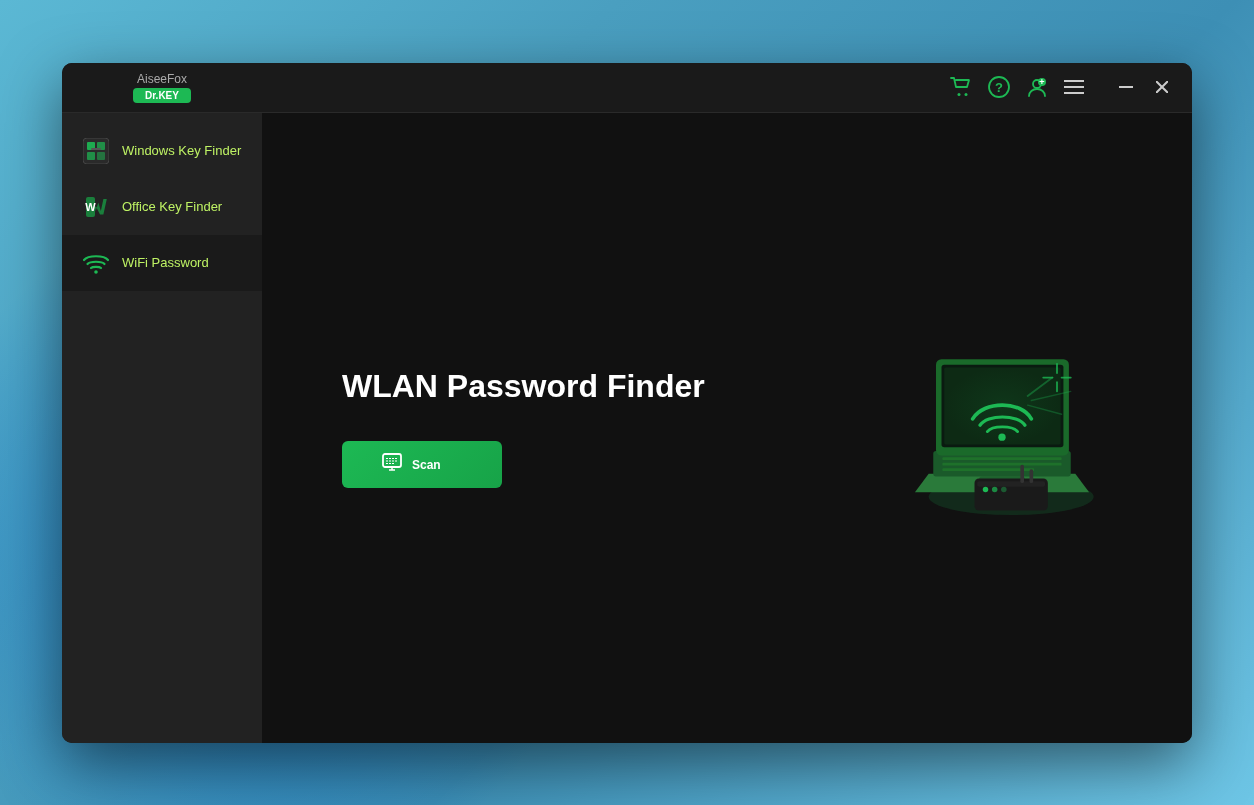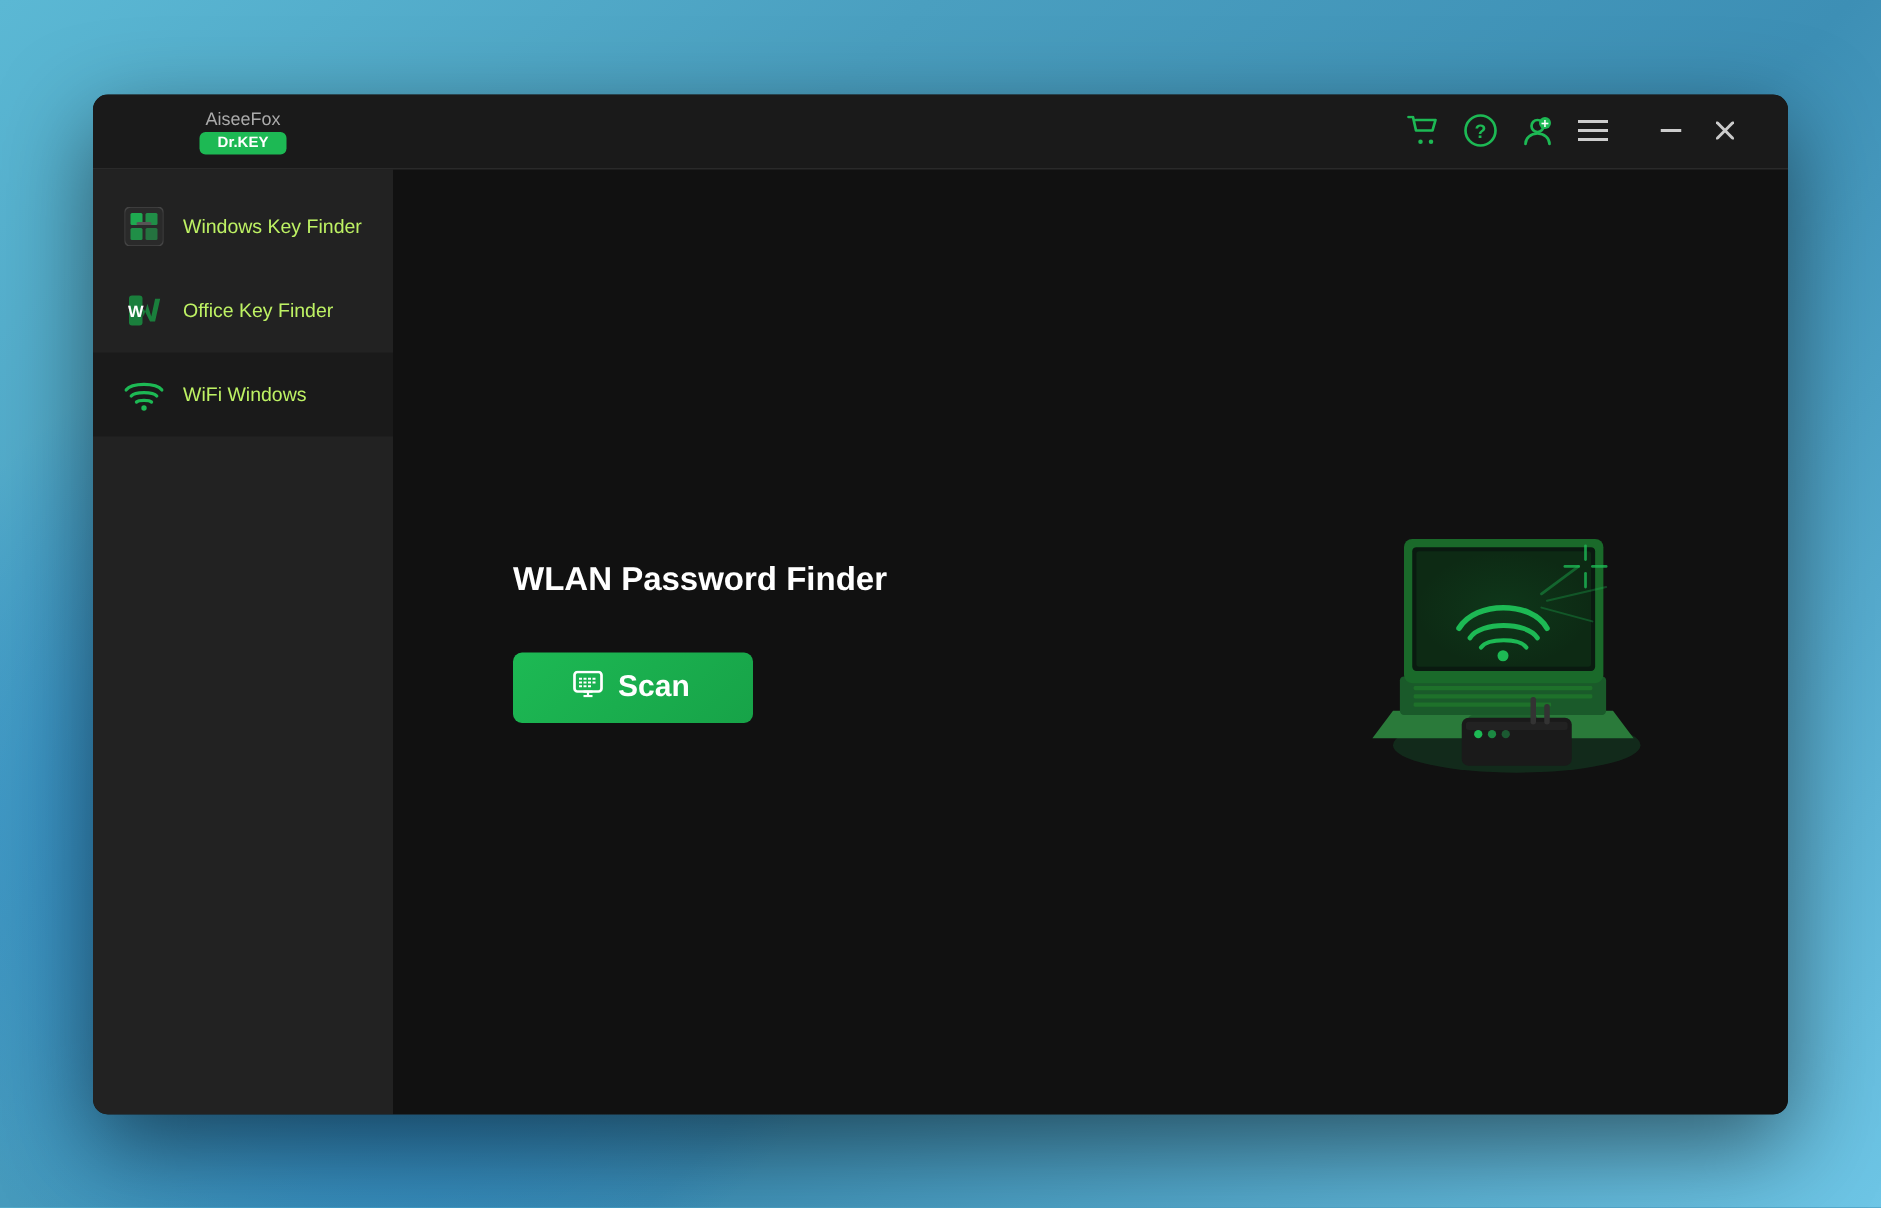--- a/index.html
+++ b/index.html
@@ -39,21 +39,21 @@
       position: relative;
     }
 
     
     .title-bar {
       height: 50px;
       background: #1a1a1a;
       display: flex;
       align-items: center;
       justify-content: space-between;
-      padding: 0 28px 0 0;
+      padding: 0 16px 0 0;
       border-bottom: 1px solid #2a2a2a;
       flex-shrink: 0;
     }
 
     .title-bar-left {
       display: flex;
       flex-direction: column;
       align-items: center;
       justify-content: center;
       padding: 0 20px;
@@ -171,40 +171,40 @@
       justify-content: space-between;
       padding: 60px 80px;
     }
 
     .content-left {
       max-width: 420px;
     }
 
     .page-title {
       color: #ffffff;
-      font-size: 22px;
+      font-size: 32px;
       font-weight: 700;
       margin-bottom: 36px;
       line-height: 1.2;
     }
 
     .page-description {
       color: #999;
       font-size: 14px;
       line-height: 1.6;
       margin-bottom: 30px;
     }
 
     .scan-button {
       background: linear-gradient(135deg, #1db954, #17a348);
       color: white;
       border: none;
       padding: 12px 40px;
       border-radius: 6px;
-      font-size: 20px;
+      font-size: 12px;
       font-weight: 600;
       cursor: pointer;
       display: flex;
       align-items: center;
       gap: 10px;
       min-width: 160px;
       text-align: center;
     }
 
     .scan-btn-icon {
@@ -326,21 +326,21 @@
 
       <div class="sidebar-item active">
         <div class="sidebar-icon wifi-icon-sidebar">
           <svg width="26" height="22" viewBox="0 0 26 22" fill="none">
             <path d="M1 8 C5 3 21 3 25 8" stroke="#1db954" stroke-width="2.2" stroke-linecap="round" fill="none"></path>
             <path d="M4.5 12 C7 9 19 9 21.5 12" stroke="#1db954" stroke-width="2.2" stroke-linecap="round" fill="none"></path>
             <path d="M8 16 C9.5 14.5 16.5 14.5 18 16" stroke="#1db954" stroke-width="2.2" stroke-linecap="round" fill="none"></path>
             <circle cx="13" cy="20" r="1.8" fill="#1db954"></circle>
           </svg>
         </div>
-        <span class="sidebar-item-label">WiFi Windows</span>
+        <span class="sidebar-item-label">WiFi Password</span>
       </div>
     </div>
 
     <div class="content-area">
       <div class="content-left">
         <h1 class="page-title">WLAN Password Finder</h1>
         <button class="scan-button">
           <span class="scan-btn-icon">
             <svg width="20" height="18" viewBox="0 0 20 18" fill="none">
 

